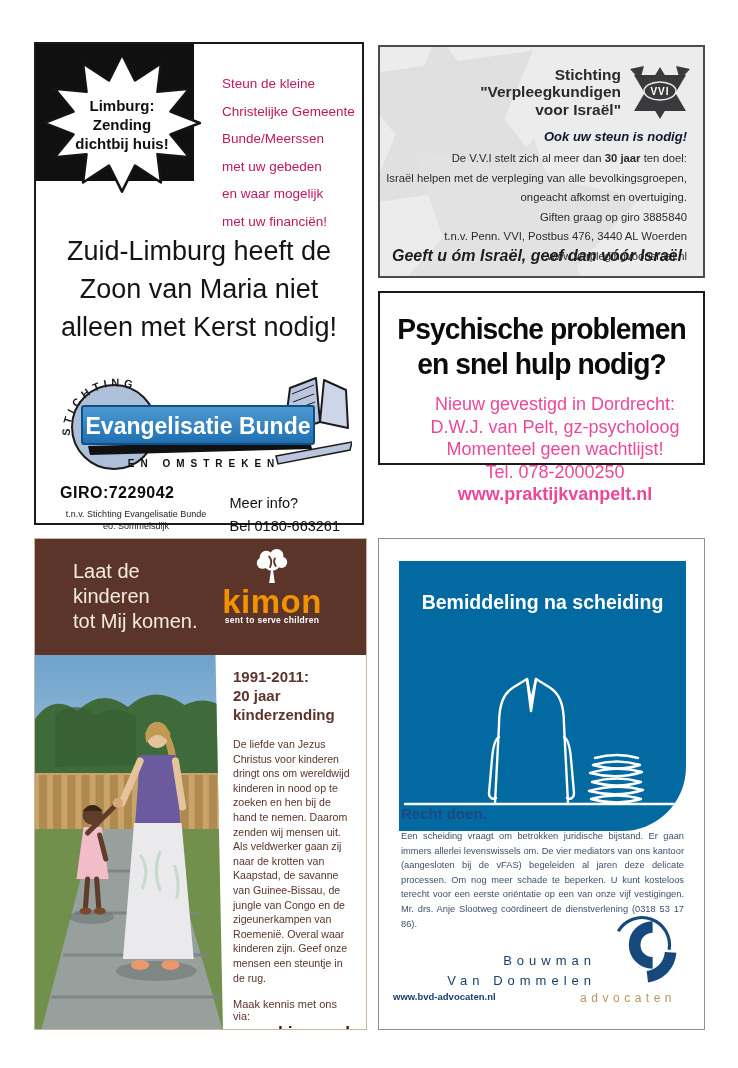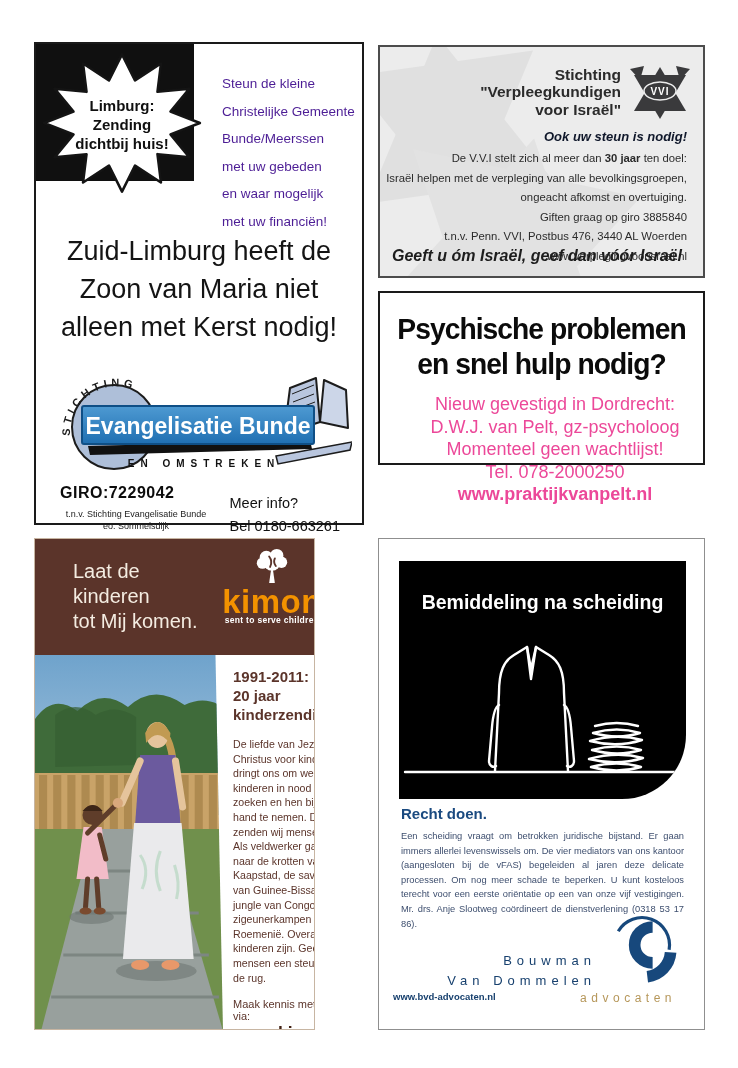--- a/index.html
+++ b/index.html
@@ -6,21 +6,21 @@
   body{font-family:"Liberation Sans", sans-serif; color:#1a1a1a;}
   #page{position:relative;width:738px;height:1068px;background:#fff;overflow:hidden;}
   .abs{position:absolute;}
   .ad{position:absolute;box-sizing:border-box;background:#fff;}
 
   
   #ad-evangelisatie{left:34px;top:42px;width:330px;height:483px;border:2px solid #1a1a1a;}
   #ev-black{left:0;top:0;width:158px;height:137px;background:#101010;}
   #ev-burst-svg{left:4px;top:6px;width:164px;height:146px;}
   #ev-burst-text{left:20px;top:52px;width:132px;text-align:center;font-weight:bold;font-size:15px;line-height:19px;color:#101010;}
-  #ev-intro{left:186px;top:26px;font-size:13.5px;line-height:27.5px;color:#4c1d95;}
+  #ev-intro{left:186px;top:26px;font-size:13.5px;line-height:27.5px;color:#be185d;}
   #ev-headline{left:0;right:0;top:188px;text-align:center;font-size:27px;line-height:38px;color:#141414;}
   #ev-logo{left:16px;top:328px;width:300px;height:102px;}
   #ev-giro{left:24px;top:440px;font-weight:bold;font-size:16px;letter-spacing:0.5px;color:#0c0c0c;}
   #ev-tnv{left:10px;top:464px;width:180px;text-align:center;font-size:9px;line-height:12px;color:#222;}
   #ev-info{right:22px;top:448px;font-size:14.5px;line-height:23px;color:#111;}
 
   
   #ad-vvi{left:378px;top:45px;width:327px;height:233px;border:2px solid #4c4c4c;background:#ececec;overflow:hidden;}
   .vvi-watermark{position:absolute;opacity:1;}
   #vvi-header{position:absolute;top:16px;right:12px;display:flex;align-items:center;gap:8px;}
@@ -29,36 +29,36 @@
   #vvi-body{right:16px;top:102px;text-align:right;font-size:11.3px;line-height:19.5px;color:#2b2b2b;}
   #vvi-footer{left:12px;top:200px;font-weight:bold;font-style:italic;font-size:16px;color:#1d1d1d;}
 
   
   #ad-psych{left:378px;top:291px;width:327px;height:174px;border:2px solid #1a1a1a;text-align:center;}
   #psych-title{left:0;right:0;top:18px;font-weight:bold;font-size:30px;line-height:35px;letter-spacing:-1px;color:#0b0b0b;transform:scaleX(0.94);}
   #psych-body{left:0;right:0;top:100px;font-size:18px;line-height:22.5px;color:#ec4899;padding-left:27px;}
   #psych-web{font-weight:bold;}
 
   
-  #ad-kimon{left:34px;top:538px;width:281px;height:492px;border:1px solid #c7b5a2;overflow:hidden;}
+  #ad-kimon{left:34px;top:538px;width:333px;height:492px;border:1px solid #c7b5a2;overflow:hidden;}
   #kimon-header{left:0;top:0;width:333px;height:116px;background:#5b342a;}
   #kimon-quote{left:38px;top:20px;color:#f4ece1;font-size:20px;line-height:25px;}
   #kimon-logo{right:36px;top:8px;width:120px;text-align:center;}
   #kimon-word{color:#f39200;font-weight:bold;font-size:33px;line-height:26px;letter-spacing:0.5px;}
   #kimon-tagline{color:#fff;font-weight:bold;font-size:8.5px;letter-spacing:0.3px;}
   #kimon-photo{left:0;top:116px;width:188px;height:376px;}
   #kimon-col{left:198px;top:128px;width:124px;color:#5b342a;}
   #kimon-heading{font-weight:bold;font-size:15px;line-height:19px;color:#5b342a;}
   #kimon-body{margin-top:13px;font-size:10.6px;line-height:14.6px;}
   #kimon-contact{margin-top:13px;font-size:11px;}
   #kimon-web{font-weight:bold;font-size:17.5px;color:#401f12;margin-top:1px;}
 
   
   #ad-bvd{left:378px;top:538px;width:327px;height:492px;border:1px solid #8f8f8f;}
-  #bvd-panel{left:20px;top:22px;width:287px;height:238px;background:#000000;border-radius:0 0 64px 0;overflow:hidden;}
+  #bvd-panel{left:20px;top:22px;width:287px;height:270px;background:#0369a1;border-radius:0 0 64px 0;overflow:hidden;}
   #bvd-title{position:absolute;left:0;right:0;top:30px;text-align:center;color:#fff;font-weight:bold;font-size:19.5px;}
   #bvd-drawing{position:absolute;left:0;bottom:4px;width:287px;height:160px;}
   #bvd-recht{left:22px;top:266px;font-weight:bold;font-size:15px;color:#1a4a80;}
   #bvd-body{left:22px;width:283px;top:290px;font-size:9.3px;line-height:14.6px;color:#3d4e6e;text-align:justify;}
   #bvd-mark{right:26px;top:370px;width:74px;height:74px;}
   #bvd-firm1{right:108px;top:414px;font-size:13px;letter-spacing:5px;color:#17406e;}
   #bvd-firm2{right:108px;top:434px;font-size:13px;letter-spacing:5px;color:#17406e;}
   #bvd-firm3{right:28px;top:452px;font-size:12px;letter-spacing:4.5px;color:#b6975a;}
   #bvd-web{left:14px;top:452px;font-weight:bold;font-size:9.5px;color:#17406e;}
 </style>

